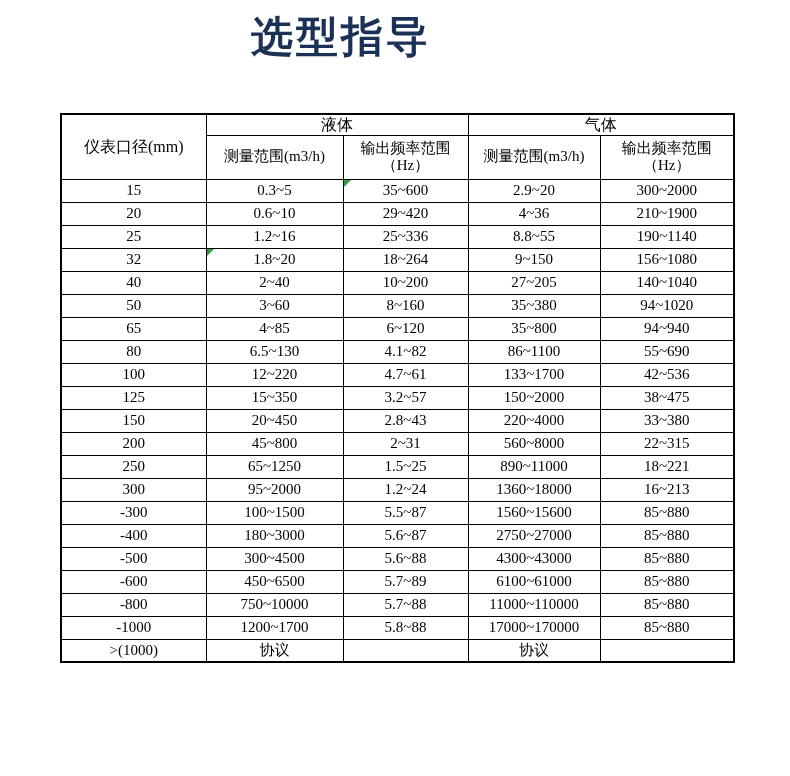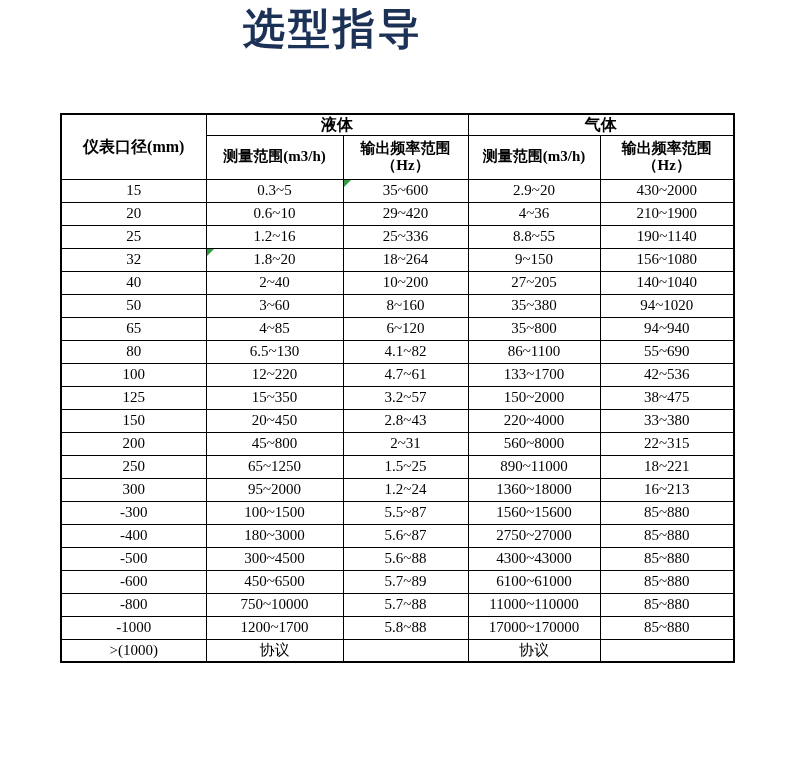--- a/index.html
+++ b/index.html
@@ -13,21 +13,21 @@
   body{
     width:790px;height:776px;
     background:var(--bg-color);
     position:relative;
     font-family:"Liberation Serif","DejaVu Serif",serif;
     color:var(--text-color);
     overflow:hidden;
   }
   .page-title{
     position:absolute;top:2px;left:0;width:666px;
-    margin:0;text-align:center;
+    margin:8px;text-align:center;
     font-family:"Liberation Sans","DejaVu Sans",sans-serif;
     font-weight:bold;font-size:42px;line-height:1.3;
     letter-spacing:3px;
     color:var(--title-color);
   }
   table.guide{
     position:absolute;left:60px;top:113px;
     border-collapse:collapse;table-layout:fixed;
     border:2px solid var(--border-color);
     background:var(--bg-color);
@@ -38,21 +38,21 @@
     padding:0 2px;
     position:relative;
     font-size:15px;
     white-space:nowrap;
     overflow:hidden;
   }
   .guide thead tr.group-row{height:21px;}
   .guide thead tr.sub-row{height:44px;}
   .guide tbody tr{height:23px;padding-left:20px;}
   .guide th{
-    font-weight:bold;
+    font-weight:normal;
     font-size:16px;
     line-height:1.15;
   }
   .guide th.sub{font-size:15px;}
   .guide td{font-size:15px;}
   .align-left{text-align:left;padding-left:2px;}
   .align-center-right{padding-left:26px;}
   .corner-marker{
     position:absolute;top:0;left:0;
     width:0;height:0;
@@ -85,21 +85,21 @@
       <th class="sub">测量范围(m3/h)</th>
       <th class="sub"><span>输出频率范围</span><br><span>（Hz）</span></th>
     </tr>
   </thead>
   <tbody>
       <tr>
         <td>15</td>
         <td>0.3~5</td>
         <td><span class="corner-marker"></span>35~600</td>
         <td>2.9~20</td>
-        <td class="align-left">430~2000</td>
+        <td class="align-left">300~2000</td>
       </tr>
       <tr>
         <td>20</td>
         <td>0.6~10</td>
         <td class="align-left">29~420</td>
         <td>4~36</td>
         <td>210~1900</td>
       </tr>
       <tr>
         <td>25</td>

